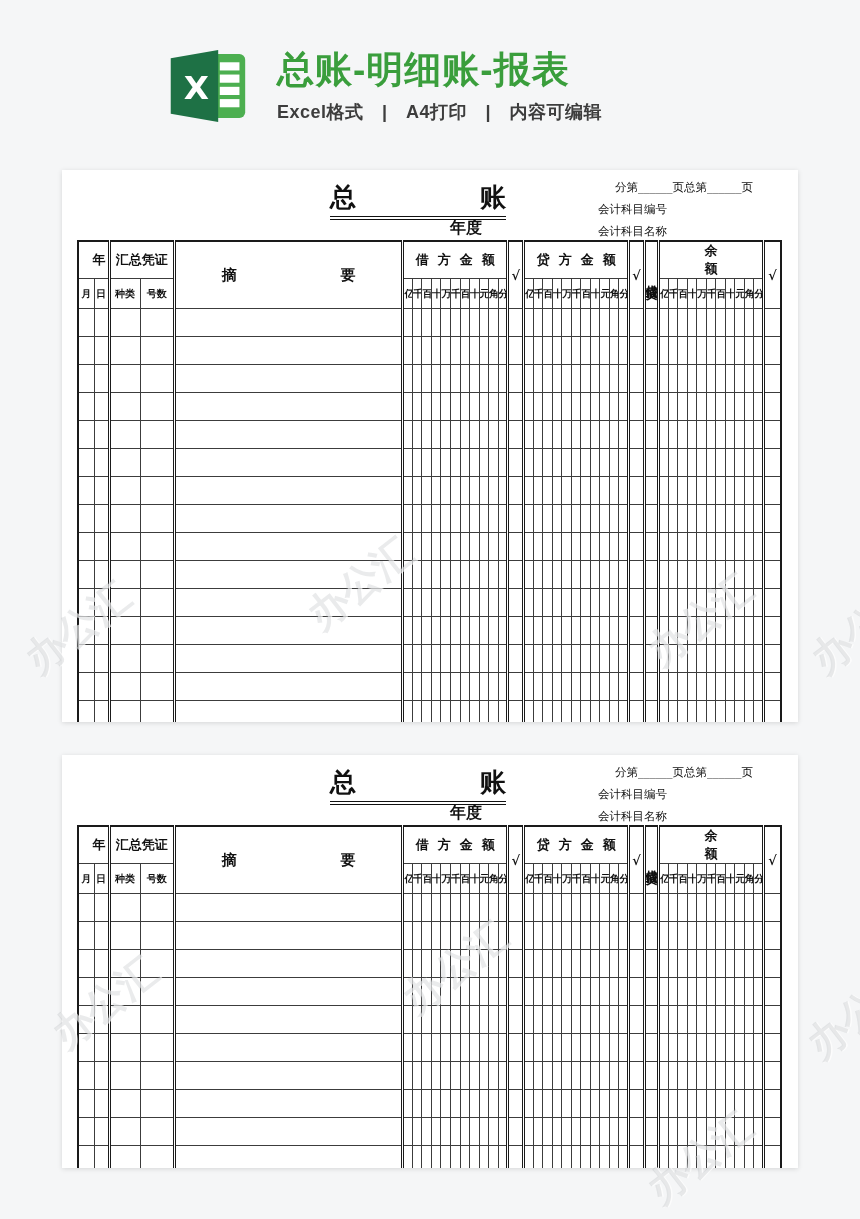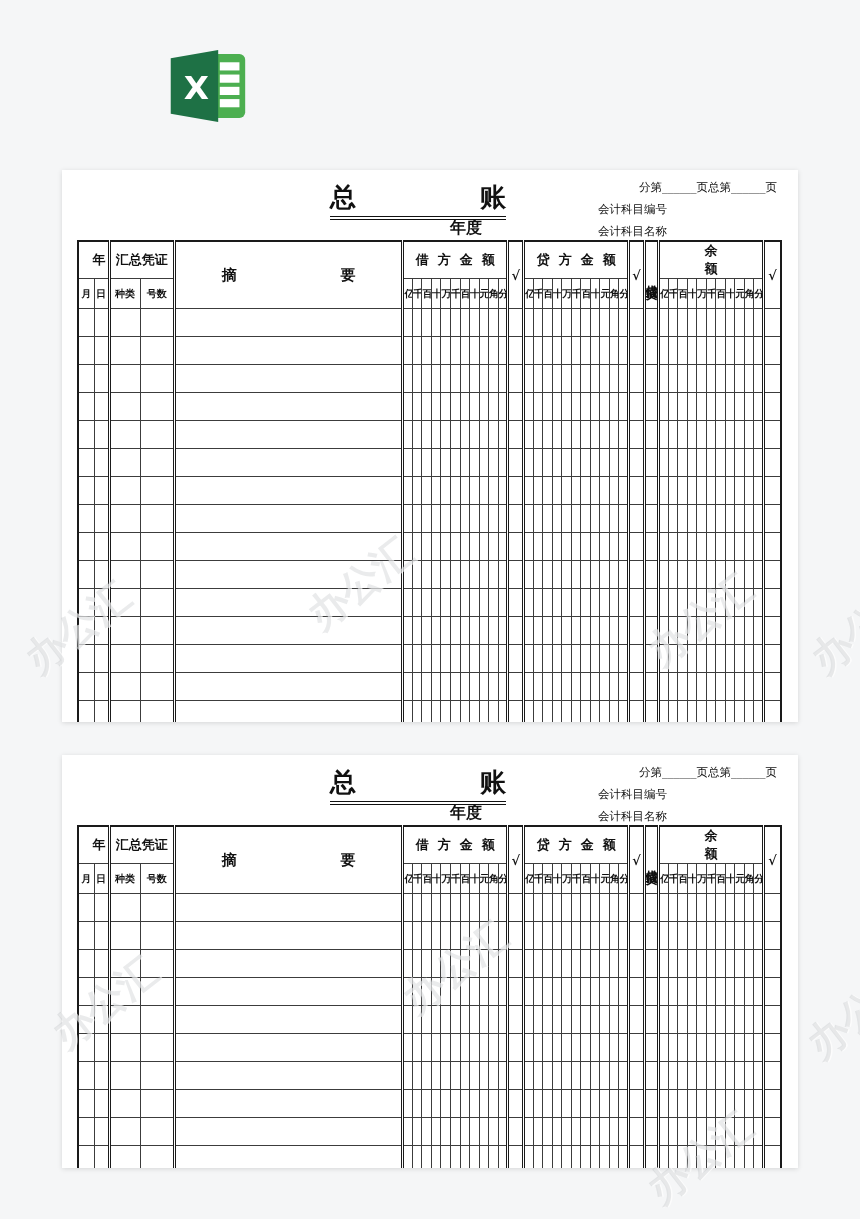--- a/index.html
+++ b/index.html
@@ -29,21 +29,21 @@
   .sheet-2{top:755px;height:413px;}
   .sheet-head{position:relative;height:70px;}
   .form-title{
     position:absolute;left:268px;top:10px;width:176px;
     display:flex;justify-content:space-between;
     font-size:26px;font-weight:bold;
     border-bottom:4px double #111;padding-bottom:1px;
   }
   .year-label{position:absolute;left:388px;top:48px;font-size:16px;font-weight:bold;}
   .head-right{position:absolute;left:536px;top:6px;font-size:11.5px;line-height:22px;white-space:nowrap;}
-  .meta-line1{margin-left:41px;}
+  .meta-line1{margin-left:17px;}
   
   table.ledger{
     margin-left:15px;border-collapse:collapse;table-layout:fixed;width:705px;
     border:2px solid #1a1a1a;
   }
   .ledger th,.ledger td{
     border:1px solid #3c3c3c;padding:0;overflow:hidden;
     font-weight:bold;text-align:center;vertical-align:middle;
   }
   .ledger td.dbl,.ledger th.dbl{border-left:3px double #1a1a1a;}
@@ -80,20 +80,24 @@
       <rect x="42" y="30" width="13" height="10"></rect>
         <rect x="60" y="30" width="24" height="10"></rect>
       <rect x="42" y="45" width="13" height="10"></rect>
         <rect x="60" y="45" width="24" height="10"></rect>
       <rect x="42" y="60" width="13" height="10"></rect>
         <rect x="60" y="60" width="24" height="10"></rect>
     </g>
     <polygon points="0,10 58,0 58,88 0,78" fill="#1E7145"></polygon>
     <text x="16" y="60" font-size="40" font-weight="bold" fill="#ffffff" font-family="'DejaVu Sans',sans-serif">X</text>
   </svg>
+  <div class="hero-text">
+    <h1 style="color:#3A9E3C;">总账-明细账-报表</h1>
+    <div class="hero-sub">Excel格式　|　A4打印　|　内容可编辑</div>
+  </div>
 </div>
 
 <div class="sheet sheet-1">
   <div class="sheet-head">
     <div class="form-title">
       <span>总</span>
       <span>账</span>
     </div>
     <div class="year-label">年度</div>
     <div class="head-right">

